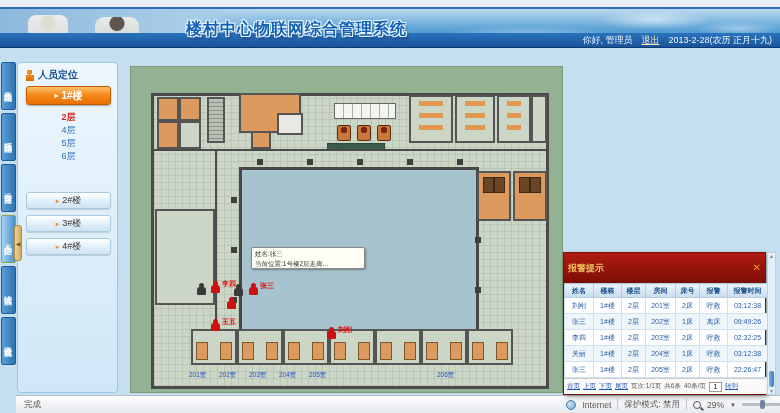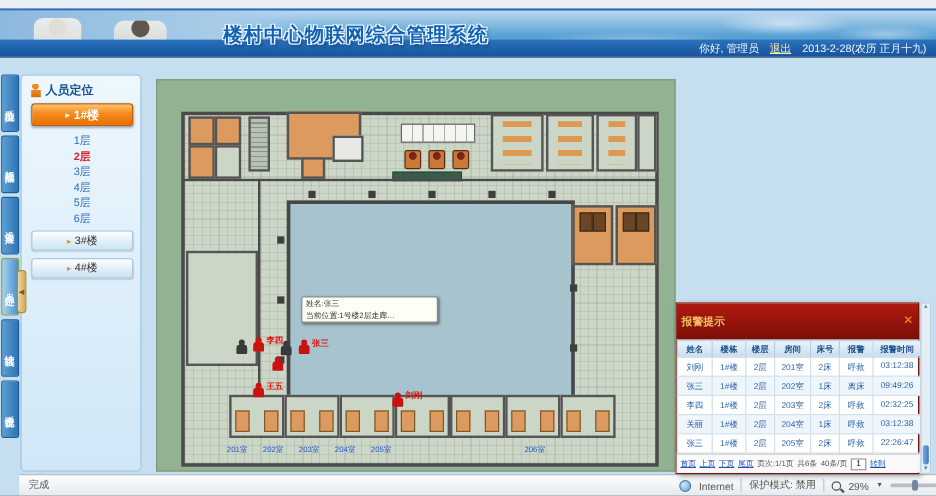--- a/index.html
+++ b/index.html
@@ -171,28 +171,30 @@
   <div class="sidepanel">
     <div class="panel-head">
       <span class="picon"></span>
       <span>人员定位</span>
     </div>
     <div class="bldg-active">
       <span class="arr">▸</span>
       <span>1#楼</span>
     </div>
     <div class="floors" id="floors">
-        <div class="floor">1层</div>
         <div class="floor active">2层</div>
-        <div class="floor">3层</div>
         <div class="floor">4层</div>
         <div class="floor">5层</div>
         <div class="floor">6层</div>
       </div>
     <div class="bldgs" id="bbuttons">
+        <div class="bldg">
+          <span class="arr">▸</span>
+          <span>2#楼</span>
+        </div>
         <div class="bldg">
           <span class="arr">▸</span>
           <span>3#楼</span>
         </div>
         <div class="bldg">
           <span class="arr">▸</span>
           <span>4#楼</span>
         </div>
       </div>
   </div>

